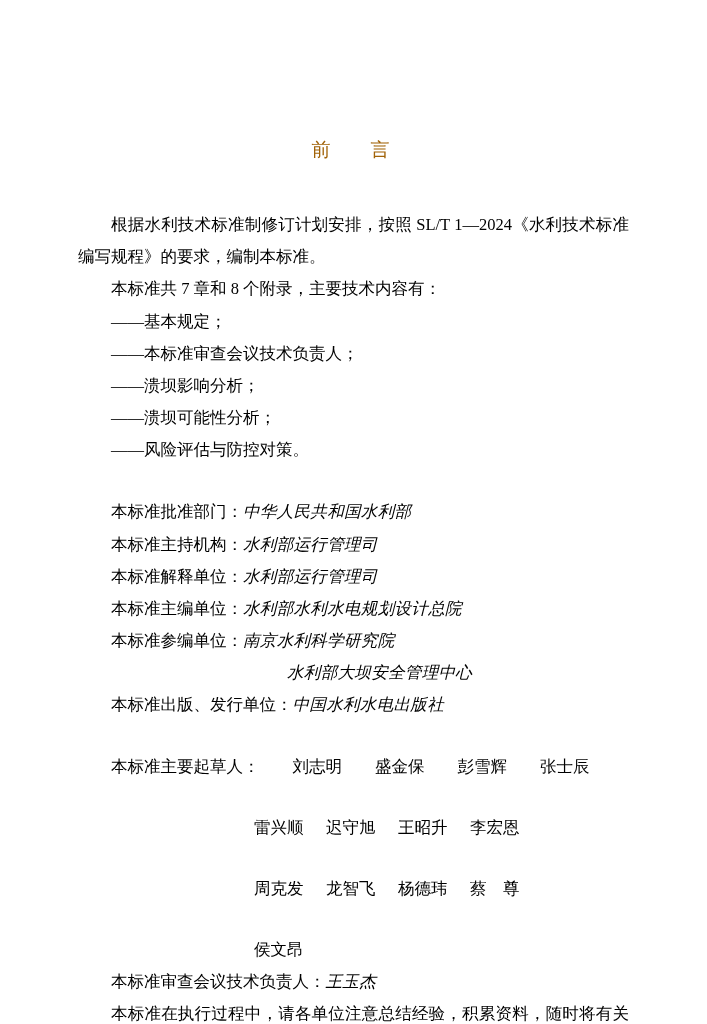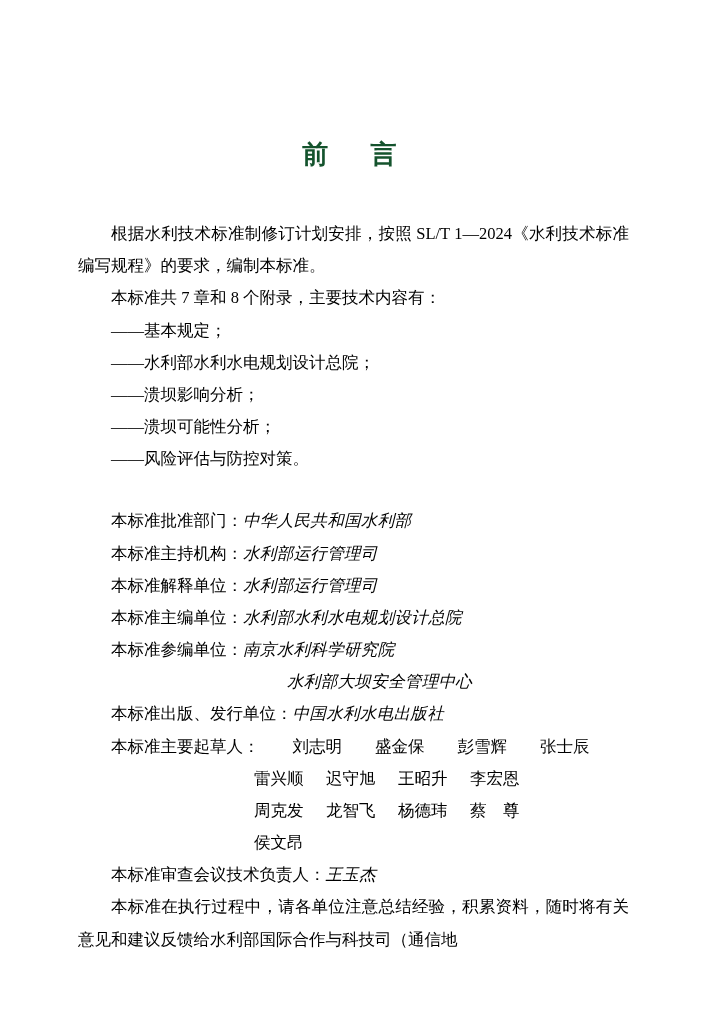--- a/index.html
+++ b/index.html
@@ -17,26 +17,26 @@
   }
   .page {
     width: 707px;
     height: 1024px;
     box-sizing: border-box;
     padding: 0 78px;
     position: relative;
   }
   .doc-title {
     text-align: center;
-    font-size: 26px;
+    font-size: 19px;
     letter-spacing: 0.32em;
     margin-top: 137px;
     margin-bottom: 0;
-    font-weight: bold;
-    color: #14532d;
+    font-weight: normal;
+    color: #a16207;
   }
   .doc-title .gap {
     display: inline-block;
     width: 34px;
   }
   .body-block {
     margin-top: 46px;
     font-size: 16.5px;
     line-height: 1.95;
     color: #000000;
@@ -58,20 +58,21 @@
   .kv-line {
     text-indent: 2em;
     white-space: nowrap;
   }
   .kv-line .val {
     letter-spacing: 0.02em;
     font-style: italic;
   }
   .authors-row {
     white-space: nowrap;
+    margin-top: 29px;
   }
   .name {
     display: inline-block;
     min-width: 72px;
   }
   .name.last {
     min-width: 0;
   }
   .cont-indent {
     padding-left: 176px;
@@ -88,21 +89,21 @@
   <h1 class="doc-title">
     <span>前</span><span class="gap"></span><span>言</span>
   </h1>
 
   <div class="body-block">
 
     <p class="indent">根据水利技术标准制修订计划安排，按照 SL/T 1—2024《水利技术标准编写规程》的要求，编制本标准。</p>
     <p class="indent">本标准共 7 章和 8 个附录，主要技术内容有：</p>
 
     <p class="dash-item">——基本规定；</p>
-    <p class="dash-item">——水利部水利水电规划设计总院；</p>
+    <p class="dash-item">——本标准审查会议技术负责人；</p>
     <p class="dash-item">——溃坝影响分析；</p>
     <p class="dash-item">——溃坝可能性分析；</p>
     <p class="dash-item">——风险评估与防控对策。</p>
 
     <div class="spacer-lg"></div>
 
     <p class="kv-line"><span>本标准批准部门：</span><span class="val">中华人民共和国水利部</span></p>
     <p class="kv-line"><span>本标准主持机构：</span><span class="val">水利部运行管理司</span></p>
     <p class="kv-line"><span>本标准解释单位：</span><span class="val">水利部运行管理司</span></p>
     <p class="kv-line"><span>本标准主编单位：</span><span class="val">水利部水利水电规划设计总院</span></p>

